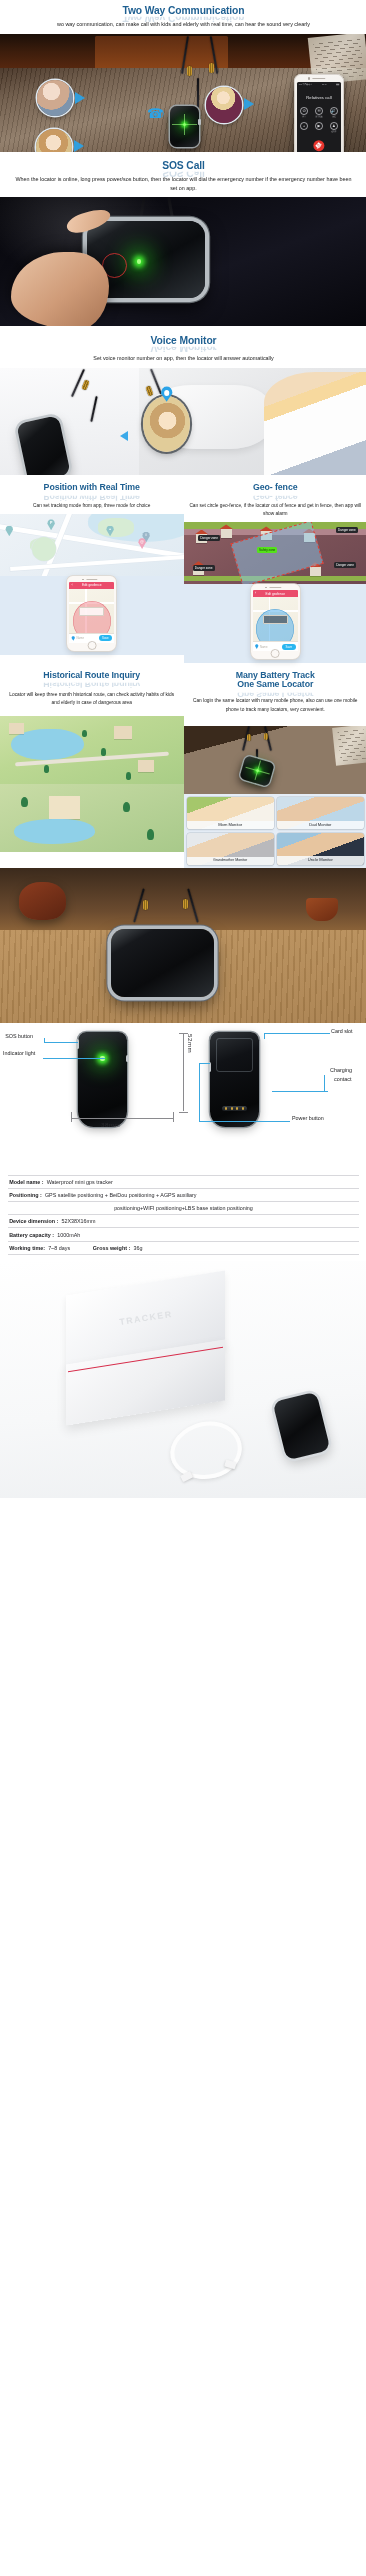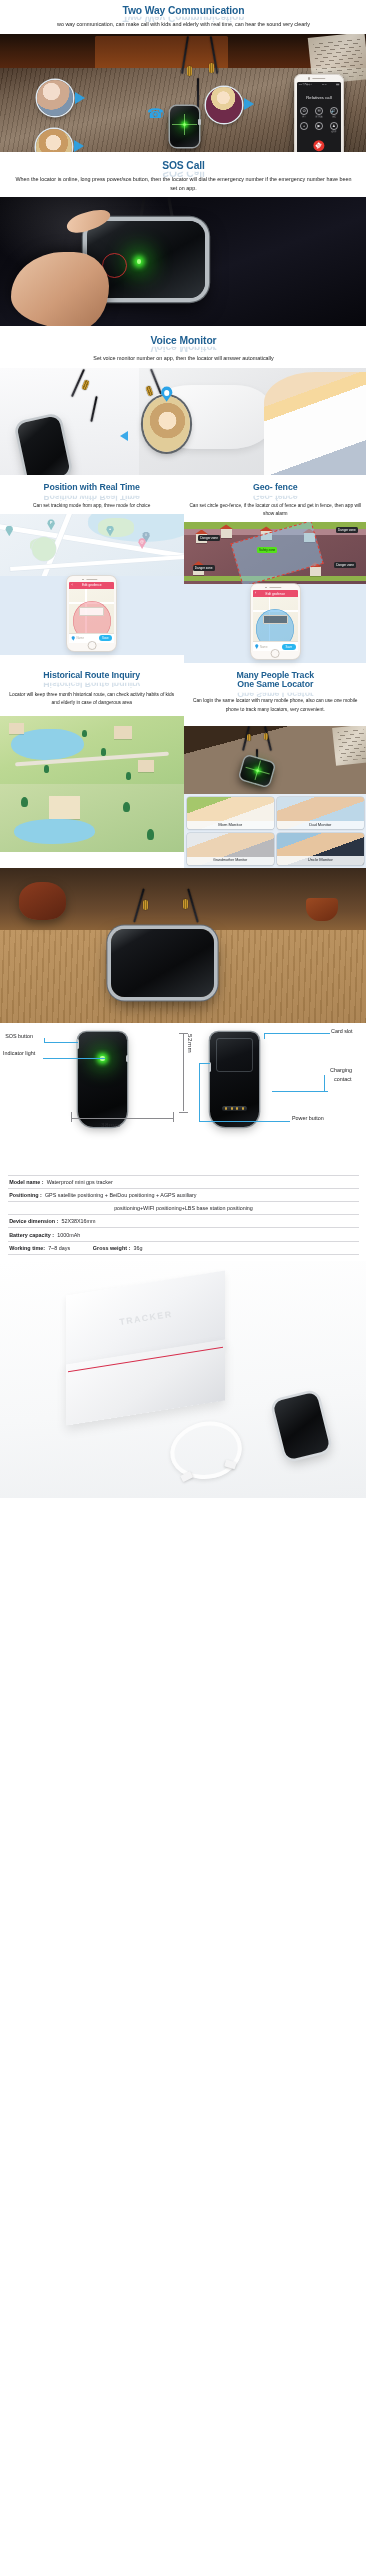--- a/index.html
+++ b/index.html
@@ -790,21 +790,21 @@
         <div class="bldg" style="left:49px; top:11.3px; width:31px; height:23px; background:#efe3c6;"></div>
         <div class="rt-water" style="left:14.4px; top:35px; width:44%; height:36%;"></div>
         <div class="tree" style="left:20.6px; top:12.4px; width:7.2px; height:10.3px;"></div>
         <div class="tree" style="left:123px; top:17.5px; width:7.2px; height:10.3px;"></div>
         <div class="tree" style="left:147px; top:45px; width:7.2px; height:10.3px;"></div>
       </div>
     </div>
 
     <div class="col">
       <h3 class="sect-title h-mid col-pad" style="padding-top:7.2px;">
-        <span>Many People Track</span><br>
+        <span>Many Battery Track</span><br>
         <span>One Same Locator</span>
         <span class="reflect">One Same Locator</span>
       </h3>
       <p class="desc desc-sm" style="padding-top:4.1px; min-height:33px;">Can login the same locator with many mobile phone, also can use one mobile phone to track many locators, very convenient.</p>
 
       <div class="photo" style="height:68px; background:linear-gradient(165deg,#3a2a1c 0 24%,#8e7a66 24% 100%); position:relative;">
         <div class="cord" style="left:61px; top:0; height:25px; transform:rotate(14deg);"></div>
         <div class="cord" style="left:83px; top:0; height:25px; transform:rotate(-14deg);"></div>
         <div class="gold-knot" style="left:63px; top:7.2px; height:7.2px;"></div>
         <div class="gold-knot" style="left:80px; top:6.2px; height:7.2px;"></div>

